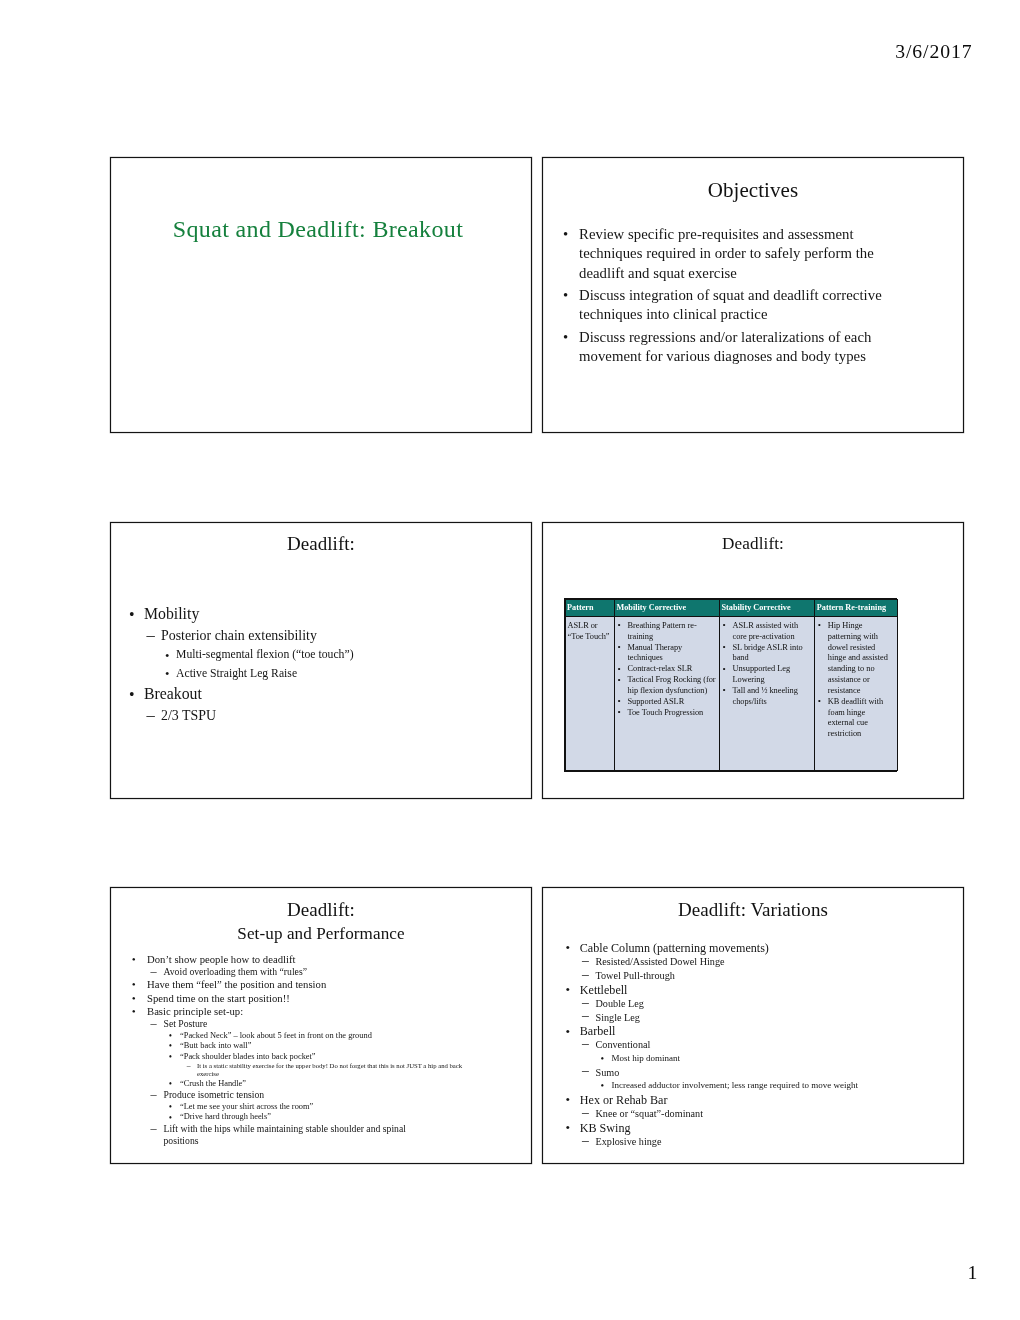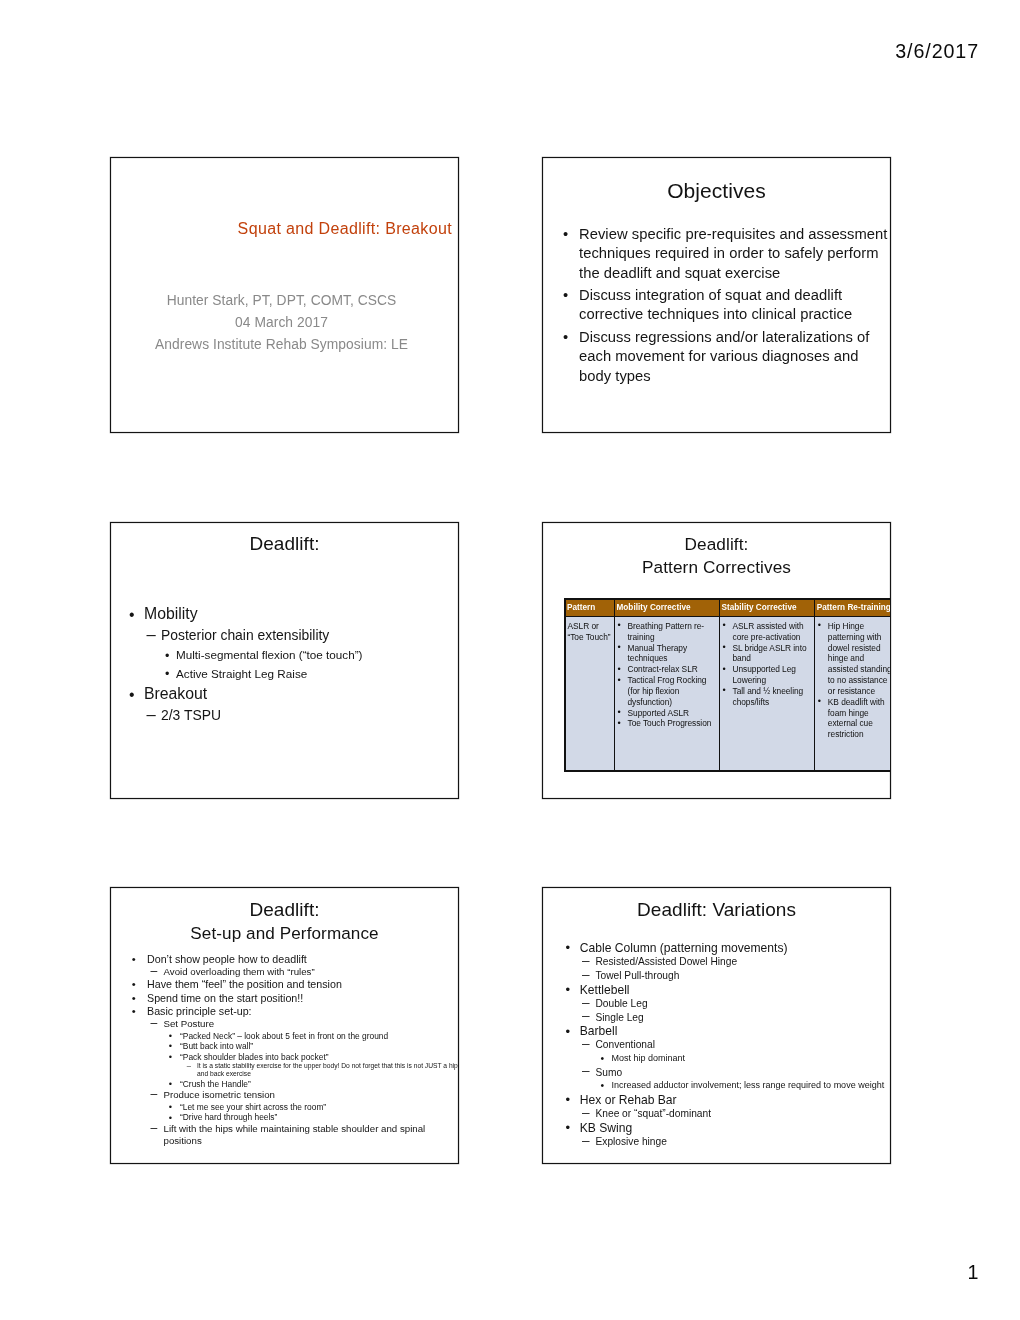--- a/index.html
+++ b/index.html
@@ -4,35 +4,35 @@
 <title>Squat and Deadlift: Breakout</title>
 <style>
   html, body { margin:0; padding:0; background:#fff; }
   body {
     width:1020px; height:1320px;
     font-family:"Liberation Sans", sans-serif;
     color:#000;
     -webkit-font-smoothing:antialiased;
     text-rendering:optimizeLegibility;
   }
-  .page { position:relative; width:1020px; height:1320px; overflow:hidden; background:#fff; }
+  .page { position:relative; width:1020px; height:1320px; overflow:hidden; background:#fff;font-family:Liberation Serif, serif; }
 
   .hdr-date { position:absolute; top:42.4px; left:895.2px; font-size:19.7px; letter-spacing:0.9px;
               line-height:1; color:#0a0a0a; white-space:nowrap; }
   .pg-num   { position:absolute; top:1263.4px; left:967.5px; font-size:19.7px; letter-spacing:0.9px;
               line-height:1; color:#0a0a0a; }
 
-  .slide { position:absolute; width:349px; height:277px; border:1.4px solid #141414; box-shadow:0 0 0 0.3px rgba(30,30,30,0.45), inset 0 0 0 0.3px rgba(30,30,30,0.35);
+  .slide { position:absolute; width:422px; height:277px; border:1.4px solid #141414; box-shadow:0 0 0 0.3px rgba(30,30,30,0.45), inset 0 0 0 0.3px rgba(30,30,30,0.35);
            box-sizing:border-box; background:#fff; overflow:hidden; }
   .c1 { left:110px; } .c2 { left:542px; }
   .r1 { top:157px; height:276px; } .r2 { top:522px; } .r3 { top:887px; }
 
   
-  .s1-title { position:absolute; left:0; right:6px; top:58px; text-align:right;
-              font-size:16px; letter-spacing:0.35px; line-height:26px; color:#c2410c; }
+  .s1-title { position:absolute; left:0; right:6px; top:58px; text-align:center;
+              font-size:24px; letter-spacing:0.35px; line-height:26px; color:#15803d; }
   .s1-sub   { position:absolute; left:0; right:6px; top:131.5px; text-align:center;
               font-size:13.8px; letter-spacing:0.06px; line-height:22.35px; color:#898989; }
 
   
   .sl-title { position:absolute; left:4px; right:4px; text-align:center;
               line-height:23px; color:#121212; }
 
   
   .s2-title { font-size:21px; letter-spacing:0.05px; }
   
@@ -68,21 +68,21 @@
 
   
   .s4-table { position:absolute; left:20.5px; top:75px; width:333.5px;
               border:1.4px solid #111; border-collapse:collapse; box-sizing:border-box;
               background:#d2d9e7; }
   .s4-table table { border-collapse:collapse; width:100%; table-layout:fixed; }
   .s4-table col.cA { width:49.5px; }
   .s4-table col.cB { width:105px; }
   .s4-table col.cC { width:95.3px; }
   .s4-table col.cD { width:83.2px; }
-  .s4-table th { background:#a16207; color:#fff; font-weight:bold;
+  .s4-table th { background:#0f766e; color:#fff; font-weight:bold;
                  font-size:8.2px; letter-spacing:0.02px; line-height:11px;
                  text-align:left; padding:1.2px 0 3.2px 1.5px; height:12px;
                  border:1.3px solid #111; vertical-align:middle;
                  white-space:nowrap; overflow:hidden; }
   .s4-table td { background:#d2d9e7; color:#111; font-size:8.35px; letter-spacing:-0.04px; line-height:10.85px;
                  vertical-align:top; border:1.3px solid #111; padding:3.5px 2px 3px 3px;
                  height:146.5px; }
   .s4-table td.first { padding-left:2px; }
   .s4-ul { margin:0; padding:0; list-style:none; }
   .s4-ul li { position:relative; padding-left:9.5px; }
@@ -111,25 +111,20 @@
   .s6-ol .lv3 .mk { font-size:10.4px; left:57.5px; top:0.1px; }
 </style>
 </head>
 <body>
 
 <div class="page">
   <div class="hdr-date">3/6/2017</div>
 
   <div class="slide c1 r1">
     <div class="s1-title">Squat and Deadlift: Breakout</div>
-    <div class="s1-sub">
-      <div>Hunter Stark, PT, DPT, COMT, CSCS</div>
-      <div>04 March 2017</div>
-      <div>Andrews Institute Rehab Symposium: LE</div>
-    </div>
   </div>
 
   <div class="slide c2 r1">
     <div class="sl-title s2-title" style="top:21px">Objectives</div>
     <div class="ol s2-ol">
       <div class="ln">
           <span class="mk">•</span>
           <span class="tx">Review specific pre-requisites and assessment techniques required in order to safely perform the deadlift and squat exercise</span>
         </div>
       <div class="ln">
@@ -171,21 +166,20 @@
       <div class="ln lv2">
           <span class="mk">–</span>
           <span class="tx">2/3 TSPU</span>
         </div>
     </div>
   </div>
 
   <div class="slide c2 r2">
     <div class="sl-title s4-title" style="top:10px">
       <div>Deadlift:</div>
-      <div>Pattern Correctives</div>
     </div>
     <div class="s4-table" style="border-color: rgb(17, 17, 17); background: rgb(210, 217, 231);">
       <table>
         <colgroup>
             <col class="cA">
             <col class="cB">
             <col class="cC">
             <col class="cD">
           </colgroup>
         <thead>

